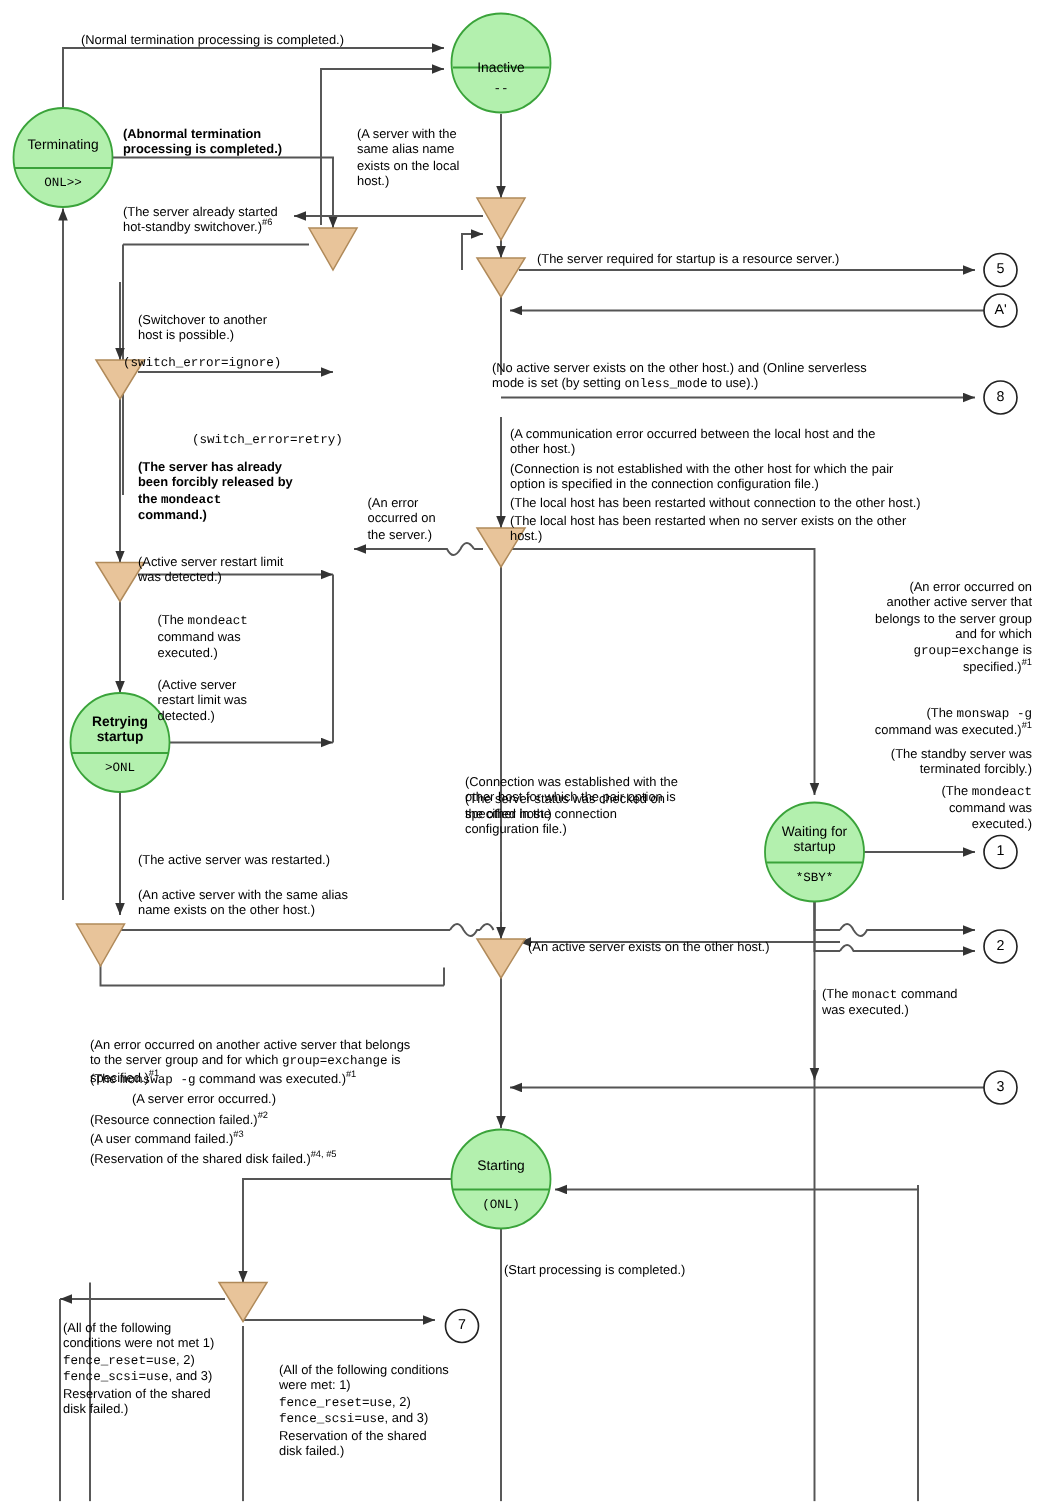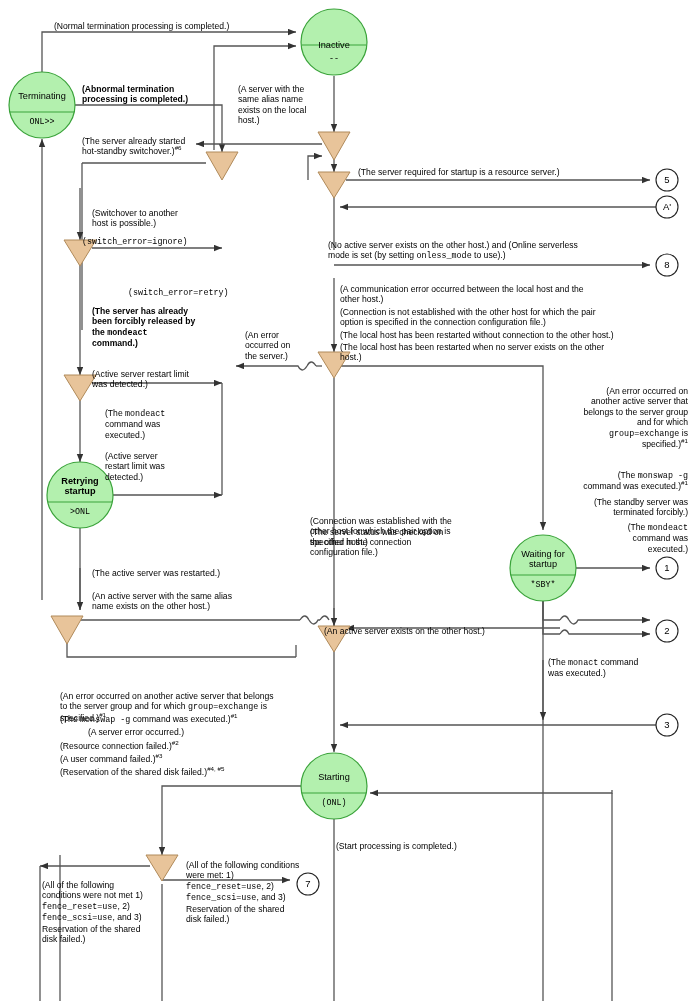--- a/index.html
+++ b/index.html
@@ -241,39 +241,39 @@
 executed.)</div>
       <div class="lbl" style="left: 310px; top: 485px; width: 200px; margin-top: 42px;">(The server status was checked on
 the other host.)</div>
       <div class="lbl" style="left: 310px; top: 516px; width: 200px;">(Connection was established with the
 other host for which the pair option is
 specified in the connection
 configuration file.)</div>
       <div class="lbl" style="left: 92px; top: 568px; width: 190px;">(The active server was restarted.)</div>
       <div class="lbl" style="left: 92px; top: 591px; width: 205px;">(An active server with the same alias
 name exists on the other host.)</div>
-      <div class="lbl" style="left: 324px; top: 626px; width: 230px;">(An active server exists on the other host.)</div>
+      <div class="lbl" style="left: 352px; top: 626px; width: 230px;">(An active server exists on the other host.)</div>
       <div class="lbl" style="left: 548px; top: 657px; width: 130px;">(The <span class="mono">monact</span> command
 was executed.)</div>
       <div class="lbl" style="left: 60px; top: 691px; width: 290px;">(An error occurred on another active server that belongs
 to the server group and for which <span class="mono">group=exchange</span> is
 specified.)<sup>#1</sup></div>
       <div class="lbl" style="left: 60px; top: 714px; width: 290px;">(The <span class="mono">monswap -g</span> command was executed.)<sup>#1</sup></div>
       <div class="lbl" style="left: 60px; top: 727px; width: 290px; padding-left: 28px;">(A server error occurred.)</div>
       <div class="lbl" style="left: 60px; top: 741px; width: 290px;">(Resource connection failed.)<sup>#2</sup></div>
       <div class="lbl" style="left: 60px; top: 754px; width: 290px;">(A user command failed.)<sup>#3</sup></div>
       <div class="lbl" style="left: 60px; top: 767px; width: 290px;">(Reservation of the shared disk failed.)<sup>#4, #5</sup></div>
       <div class="lbl" style="left: 336px; top: 841px; width: 200px;">(Start processing is completed.)</div>
       <div class="lbl" style="left: 42px; top: 880px; width: 140px;">(All of the following
 conditions were not met 1)
 <span class="mono">fence_reset=use</span>, 2)
 <span class="mono">fence_scsi=use</span>, and 3)
 Reservation of the shared
 disk failed.)</div>
-      <div class="lbl" style="left: 186px; top: 860px; width: 150px;">(All of the following conditions
+      <div class="lbl" style="left: 186px; top: 908px; width: 150px;">(All of the following conditions
 were met: 1)
 <span class="mono">fence_reset=use</span>, 2)
 <span class="mono">fence_scsi=use</span>, and 3)
 Reservation of the shared
 disk failed.)</div>
     </div>
 
 </div>
 
 </body></html>

